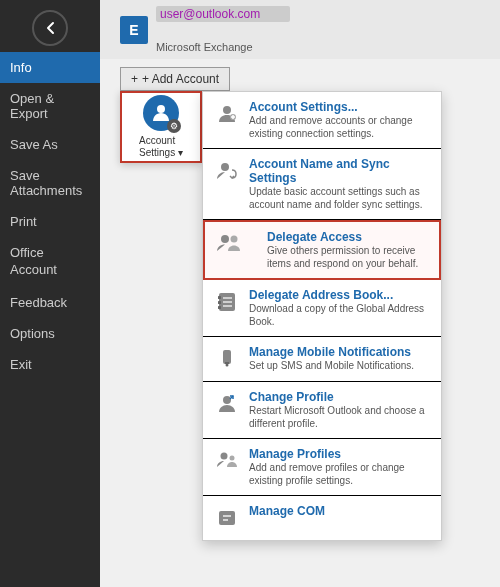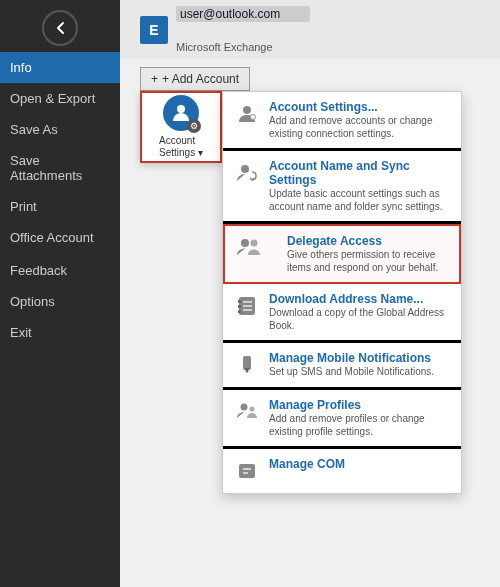--- a/index.html
+++ b/index.html
@@ -7,21 +7,21 @@
       width: 500px;
       height: 587px;
       display: flex;
       font-family: 'Segoe UI', Arial, sans-serif;
       overflow: hidden;
       background: #1e1e1e;
     }
 
     
     .sidebar {
-      width: 120px;
+      width: 100px;
       background: #2b2b2b;
       display: flex;
       flex-direction: column;
       flex-shrink: 0;
     }
     .sidebar-back {
       width: 36px;
       height: 36px;
       background: #2b2b2b;
       border-radius: 50%;
@@ -84,21 +84,21 @@
       margin-right: 8px;
       border-radius: 2px;
       flex-shrink: 0;
     }
     .account-info {
       display: flex;
       flex-direction: column;
     }
     .account-email {
       font-size: 12px;
-      color: #0f172a;
+      color: #a21caf;
       background: #ccc;
       padding: 1px 30px 1px 4px;
       border-radius: 2px;
     }
     .account-type {
       font-size: 11px;
       color: #555;
       margin-top: 19px;
     }
 
@@ -173,21 +173,21 @@
       width: 240px;
       background: white;
       border: 1px solid #ccc;
       box-shadow: 0 4px 12px rgba(0,0,0,0.2);
       z-index: 10;
     }
     .dropdown-item {
       display: flex;
       align-items: flex-start;
       padding: 8px 10px;
-      border-bottom: 3px solid #000000;
+      border-bottom: 1px solid #000000;
       cursor: pointer;
     }
     .dropdown-item:last-child { border-bottom: none; }
     .dropdown-item.highlighted {
       background: #fff0f0;
       border: 1px solid #c0392b;
     }
     .dropdown-item-icon {
       width: 28px;
       height: 28px;
@@ -359,39 +359,53 @@
             <rect x="3" y="2" width="16" height="18" rx="2" fill="#888"></rect>
             <rect x="2" y="5" width="3" height="3" rx="0.5" fill="#666"></rect>
             <rect x="2" y="10" width="3" height="3" rx="0.5" fill="#666"></rect>
             <rect x="2" y="15" width="3" height="3" rx="0.5" fill="#666"></rect>
             <line x1="7" y1="7" x2="16" y2="7" stroke="white" stroke-width="1.2"></line>
             <line x1="7" y1="11" x2="16" y2="11" stroke="white" stroke-width="1.2"></line>
             <line x1="7" y1="15" x2="16" y2="15" stroke="white" stroke-width="1.2"></line>
           </svg>
         </div>
         <div class="dropdown-item-text">
-          <span class="dropdown-item-title">Download Address Name...</span>
+          <span class="dropdown-item-title">Delegate Address Book...</span>
           <span class="dropdown-item-desc">Download a copy of the Global Address Book.</span>
         </div>
       </div>
 
       <div class="dropdown-item">
         <div class="dropdown-item-icon">
           <svg width="22" height="22" viewBox="0 0 22 22">
             <rect x="7" y="2" width="8" height="14" rx="2" fill="#888"></rect>
             <rect x="9" y="14" width="4" height="2" fill="#666"></rect>
             <circle cx="11" cy="17" r="1.5" fill="#666"></circle>
           </svg>
         </div>
         <div class="dropdown-item-text">
           <span class="dropdown-item-title">Manage Mobile Notifications</span>
           <span class="dropdown-item-desc">Set up SMS and Mobile Notifications.</span>
         </div>
       </div>
 
+      <div class="dropdown-item">
+        <div class="dropdown-item-icon">
+          <svg width="22" height="22" viewBox="0 0 22 22">
+            <circle cx="11" cy="7" r="4" fill="#888"></circle>
+            <path d="M3 19c0-4 3.6-7 8-7s8 3 8 7" fill="#888"></path>
+            <path d="M14 3 L17 3 L17 6" stroke="#1f6aad" stroke-width="1.5" fill="none"></path>
+            <path d="M17 3 L14 6" stroke="#1f6aad" stroke-width="1.5"></path>
+          </svg>
+        </div>
+        <div class="dropdown-item-text">
+          <span class="dropdown-item-title">Change Profile</span>
+          <span class="dropdown-item-desc">Restart Microsoft Outlook and choose a different profile.</span>
+        </div>
+      </div>
 
       <div class="dropdown-item">
         <div class="dropdown-item-icon">
           <svg width="22" height="22" viewBox="0 0 22 22">
             <circle cx="8" cy="6" r="3.5" fill="#888"></circle>
             <path d="M1 17c0-3.5 3.1-6 7-6" fill="#888"></path>
             <circle cx="16" cy="8" r="2.5" fill="#aaa"></circle>
             <path d="M11 17c0-2.8 2.2-5 5-5s5 2.2 5 5" fill="#aaa"></path>
           </svg>
         </div>

